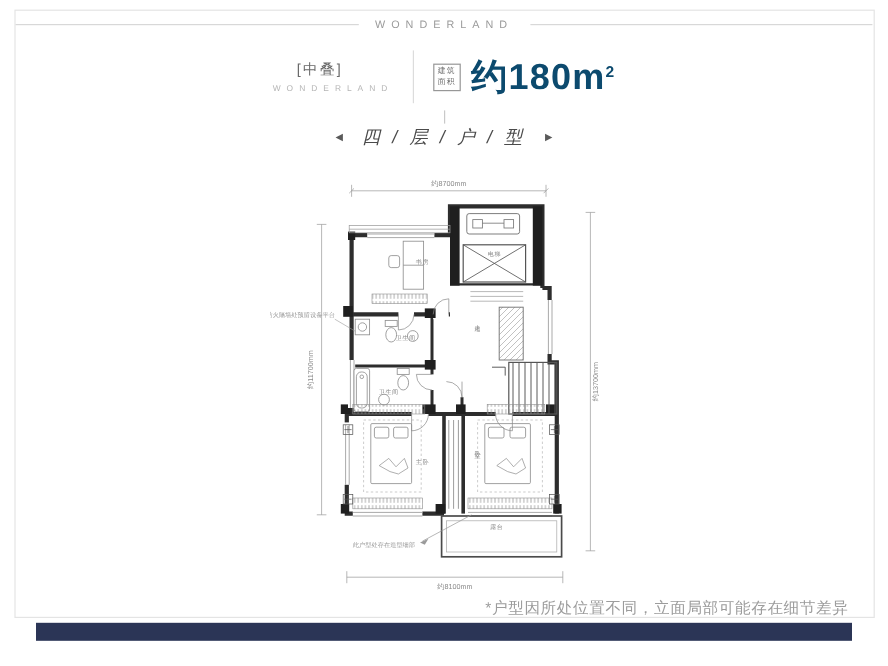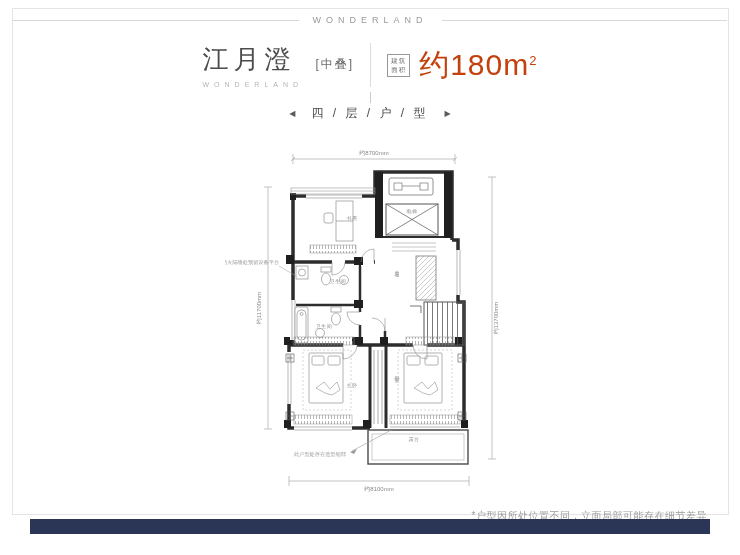--- a/index.html
+++ b/index.html
@@ -11,53 +11,52 @@
   .banner .word{font-size:9px;letter-spacing:5px;color:#9a9a9a;padding:0 14px;white-space:nowrap;}
   
   .header{position:absolute;left:0;right:0;top:42px;display:flex;justify-content:center;align-items:center;}
   .titleblock{text-align:left;}
   .titlerow{display:flex;align-items:baseline;}
   .cn-title{font-family:"Liberation Serif",serif;font-size:26px;color:#4c4c4c;letter-spacing:5px;}
   .cn-suffix{font-size:12px;color:#6a6a6a;margin-left:20px;letter-spacing:2px;}
   .en-sub{font-size:7px;letter-spacing:5px;color:#b5b5b5;margin-top:4px;}
   .vdivider{width:1px;height:44px;background:#dcdcdc;margin:0 16px;}
   .badge{width:21px;height:21px;border:1px solid #979797;display:flex;flex-direction:column;align-items:center;justify-content:center;font-size:6.5px;line-height:1.45;color:#6d6d6d;margin-right:9px;letter-spacing:1px;}
-  .areaval{font-size:30px;color:#c2410c;letter-spacing:1px;font-weight:400;}
+  .areaval{font-size:30px;color:#0c4a6e;letter-spacing:1px;font-weight:700;}
   .areaval .sup{font-size:13px;position:relative;top:-10px;}
   
   .connector{position:absolute;left:50%;top:92px;width:1px;height:11px;background:#c9c9c9;}
   .sectiontitle{position:absolute;left:0;right:0;top:105px;display:flex;justify-content:center;align-items:center;gap:16px;}
   .sectiontitle .arrow{font-size:8px;color:#5a5a5a;}
-  .sectiontitle .txt{font-size:12px;color:#4a4a4a;letter-spacing:3px;font-weight:500;}
+  .sectiontitle .txt{font-size:15px;color:#4a4a4a;letter-spacing:3px;font-weight:500;font-style:italic;}
   
   .plan{position:absolute;left:225px;top:140px;width:285px;height:360px;}
   svg text{font-family:"Liberation Sans",sans-serif;}
   .roomlabel{fill:#8a8a8a;font-size:5px;letter-spacing:.5px;}
   .vert{writing-mode:vertical-rl;text-orientation:upright;}
   .dimtext{fill:#8a8a8a;font-size:6px;}
   .notetext{fill:#9a9a9a;font-size:5.2px;}
   
-  .disclaimer{position:absolute;right:33px;top:509px;font-size:10px;color:#9c9c9c;letter-spacing:.5px;}
+  .disclaimer{position:absolute;right:33px;top:498px;font-size:13px;color:#9c9c9c;letter-spacing:.5px;}
   .navybar{position:absolute;left:30px;top:519px;width:680px;height:15px;background:#2b3556;}
 </style>
 </head>
 <body>
 
 <div class="frame"></div>
 
 <div class="banner">
   <div class="line"></div>
   <div class="word">WONDERLAND</div>
   <div class="line"></div>
 </div>
 
 <div class="header">
   <div class="titleblock">
     <div class="titlerow">
-      <span class="cn-title">江月澄</span>
       <span class="cn-suffix">[中叠]</span>
     </div>
     <div class="en-sub">WONDERLAND</div>
   </div>
   <div class="vdivider"></div>
   <div class="badge">
     <span>建筑</span>
     <span>面积</span>
   </div>
   <div class="areaval"><span>约180m</span><span class="sup">2</span></div>

